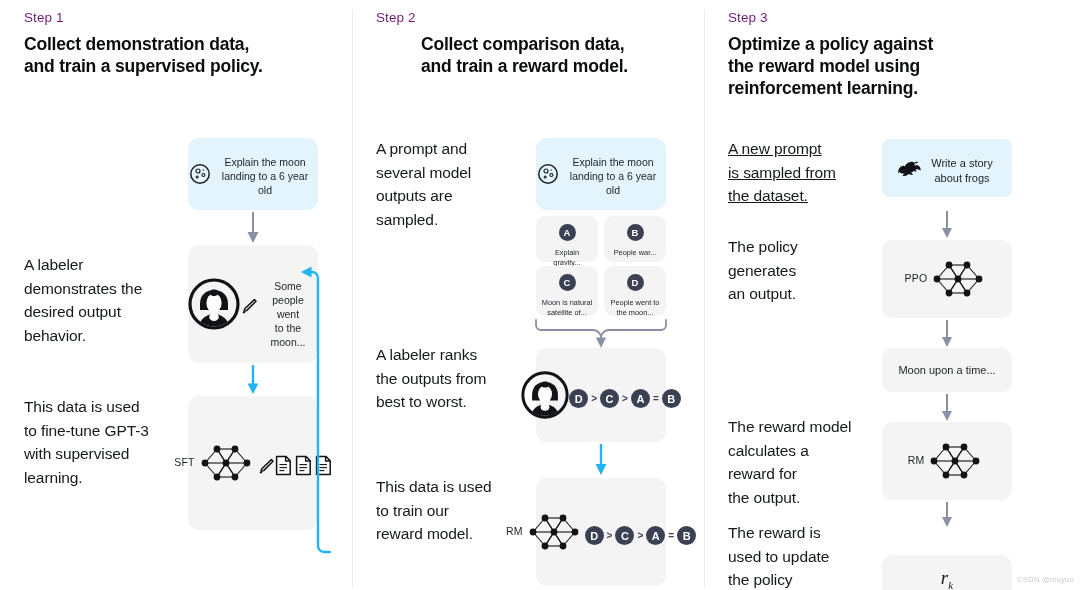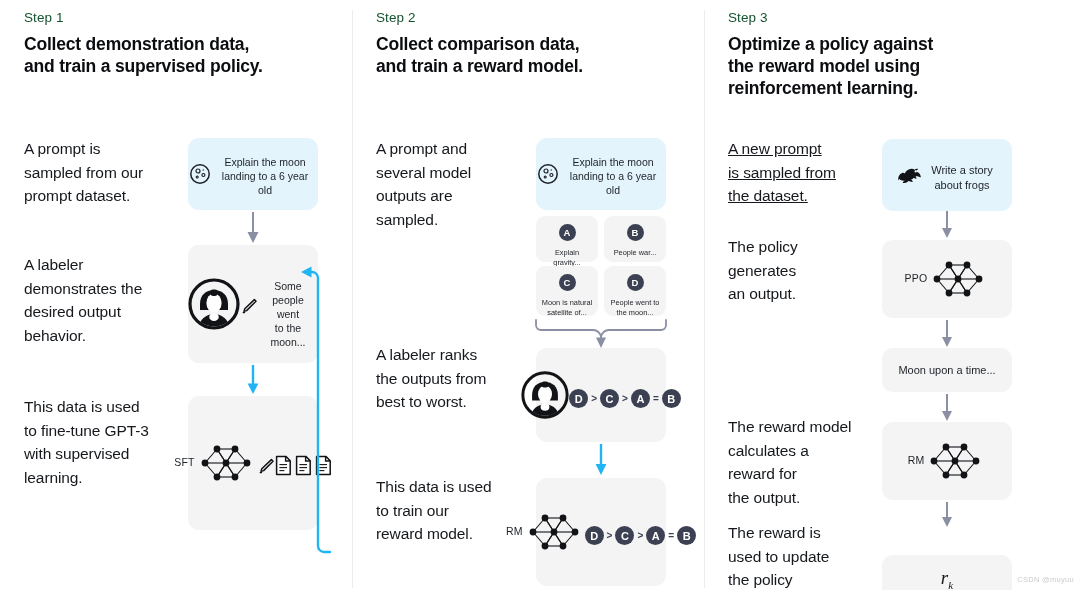--- a/index.html
+++ b/index.html
@@ -18,21 +18,21 @@
   .col-2{left:352px;width:352px;}
   .col-3{left:704px;width:376px;}
 
   .divider{
     position:absolute;top:10px;width:1px;height:578px;
     background:#ececee;
   }
 
   .step-label{
     position:absolute;left:24px;top:10px;
-    font-size:13.5px;color:#14532d;letter-spacing:.1px;
+    font-size:13.5px;color:#701a75;letter-spacing:.1px;
   }
   .step-title{
     position:absolute;left:24px;top:33px;
     font-size:17.5px;font-weight:bold;line-height:22px;
     color:#0b0d10;letter-spacing:-.2px;width:320px;
   }
 
   .para{
     position:absolute;left:24px;
     font-size:15.5px;line-height:23.5px;color:#15181c;
@@ -100,23 +100,20 @@
 <div class="board">
 
   <div class="divider" style="left:352px;"></div>
   <div class="divider" style="left:704px;"></div>
 
   <div class="col col-1">
     <div class="step-label">Step 1</div>
     <div class="step-title" style="white-space:pre-line;">Collect demonstration data,
 and train a supervised policy.</div>
 
-    <div class="para" style="top:137px;white-space:pre-line;">A prompt is
-sampled from our
-prompt dataset.</div>
     <div class="para" style="top:253px;white-space:pre-line;">A labeler
 demonstrates the
 desired output
 behavior.</div>
     <div class="para" style="top:395px;white-space:pre-line;">This data is used
 to fine-tune GPT-3
 with supervised
 learning.</div>
 
     <div class="card blue" style="left:188px;top:138px;width:130px;height:72px;">
@@ -243,21 +240,21 @@
                 <line x1="4.4" y1="15.6" x2="9.4" y2="15.6"></line>
               </g>
           </svg>
         </span>
       </div>
     </div>
   </div>
 
   <div class="col col-2">
     <div class="step-label">Step 2</div>
-    <div class="step-title" style="white-space:pre-line;">Collect comparison data,
+    <div class="step-title" style="white-space:pre-line;margin-left:45px;">Collect comparison data,
 and train a reward model.</div>
 
     <div class="para" style="top:137px;white-space:pre-line;">A prompt and
 several model
 outputs are
 sampled.</div>
     <div class="para" style="top:343px;white-space:pre-line;">A labeler ranks
 the outputs from
 best to worst.</div>
     <div class="para" style="top:475px;white-space:pre-line;">This data is used
@@ -395,21 +392,21 @@
 generates
 an output.</div>
     <div class="para" style="top:415px;width:175px;white-space:pre-line;">The reward model
 calculates a
 reward for
 the output.</div>
     <div class="para" style="top:521px;width:175px;white-space:pre-line;">The reward is
 used to update
 the policy</div>
 
-    <div class="card blue" style="left:178px;top:139px;width:130px;height:72px;">
+    <div class="card blue" style="left:178px;top:139px;width:130px;height:58px;border-radius:7px;">
       <span>
         <svg width="30" height="20" viewBox="0 0 30 20">
           <path d="M3.4 15.4c-.6-3.4 1-6.4 3.8-7.4 1-.4 1.8-.2 2.6.4 1.2-2.6 3.6-4.4 6.6-4.6 1.4-.1 2.4.3 3.1 1 .9-.9 2.1-1.3 3.3-1 .4.1.4.6 0 .8-1 .4-1.6 1.1-1.8 2 2.6.6 4.4 2.6 4.8 5.1.1.5-.5.8-.9.5-1.3-1-2.9-1.3-4.4-.8l.9 1.6c.3.5-.2 1-.7.8l-2.2-1c-.4 1-1.3 1.7-2.4 1.8l1.5 1.5c.4.4 0 1-.5.9l-3.6-.9c-1.3 1.5-3.3 2.2-5.3 1.8-.5-.1-.6-.7-.2-1l1.7-1.3c-2 .3-4-.2-5.4-1.5-.4-.3-.2-.9.3-.9z" fill="#111316"></path>
           <circle cx="20.6" cy="6.4" r="1.1" fill="#ffffff"></circle>
         </svg>
       </span>
       <div class="card-text bigger" style="white-space:pre-line;margin-top:6px;">Write a story
 about frogs</div>
     </div>
 

